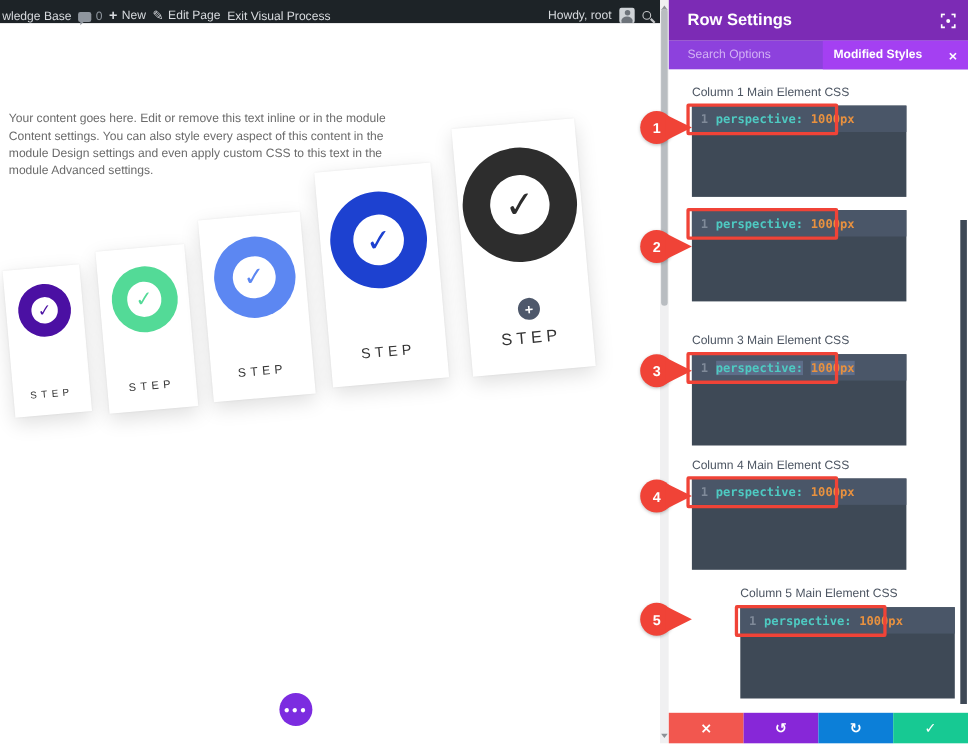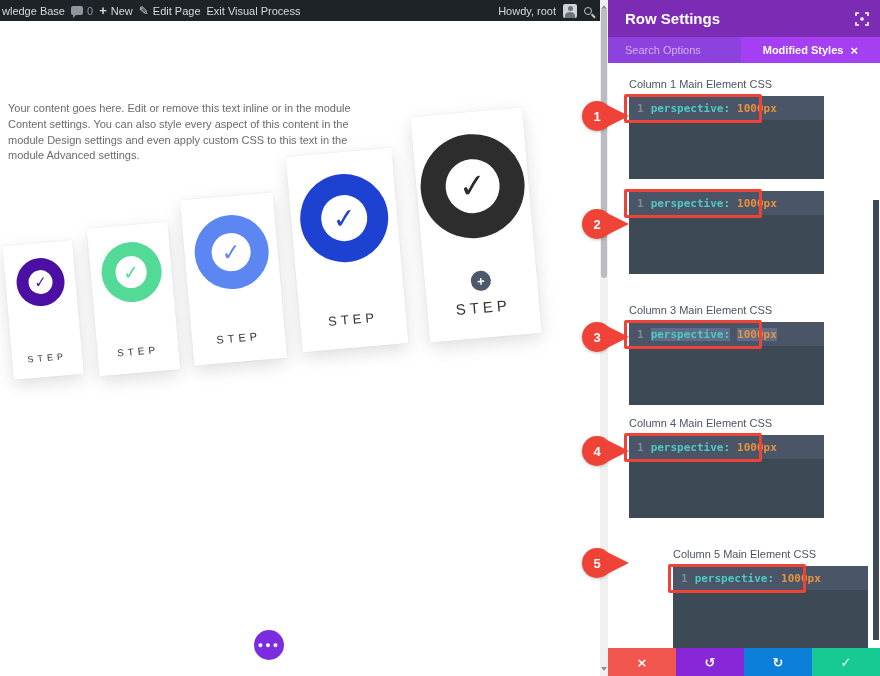--- a/index.html
+++ b/index.html
@@ -3,21 +3,21 @@
 <meta charset="utf-8">
 <style>
   * { margin:0; padding:0; box-sizing:border-box; }
   html,body { width:880px; height:676px; overflow:hidden; }
   body { font-family:"Liberation Sans", sans-serif; background:#fff; position:relative; }
 
   
   .preview { position:absolute; left:0; top:0; width:600px; height:676px; background:#fff; }
 
   .admin-bar { position:absolute; left:0; top:0; width:600px; height:21px; background:#1d2327;
-               display:flex; align-items:center; color:#d7dade; font-size:11px; gap:6px; padding:0 8px 0 2px; }
+               display:flex; align-items:flex-end; color:#d7dade; font-size:11px; gap:6px; padding:0 8px 0 2px; }
   .ab-item { display:flex; align-items:center; gap:4px; color:#d7dade; cursor:pointer; white-space:nowrap; }
   .ab-count { color:#8f969e; }
   .ab-bubble { width:12px; height:9px; background:#8f969e; border-radius:2px; position:relative; display:inline-block; }
   .ab-bubble::after { content:''; position:absolute; left:2px; bottom:-3px; border:3px solid transparent; border-top-color:#8f969e; border-left-color:#8f969e; }
   .ab-plus { font-size:13px; font-weight:bold; }
   .ab-pencil { font-size:12px; }
   .ab-right { margin-left:auto; display:flex; align-items:center; gap:7px; }
   .avatar { width:14px; height:14px; background:#cfd3d7; border-radius:2px; position:relative; overflow:hidden; }
   .avatar::before { content:''; position:absolute; left:4.5px; top:2px; width:5px; height:5px; border-radius:50%; background:#6d737a; }
   .avatar::after { content:''; position:absolute; left:2px; top:8px; width:10px; height:7px; border-radius:50% 50% 0 0; background:#6d737a; }
@@ -53,21 +53,21 @@
   .panel-header { position:absolute; left:0; top:0; width:300px; height:37px; background:var(--accent-purple,#7c2bb5);
                   display:flex; align-items:center; padding:0 12px 0 17px; }
   .panel-title { color:#fff; font-size:15px; font-weight:bold; }
   .panel-header-icons { margin-left:auto; display:flex; gap:13px; align-items:center; }
   .ph-icon { width:14px; height:14px; display:block; cursor:pointer; }
 
   .search-row { position:absolute; left:0; top:37px; width:272px; height:26px; background:var(--search-bar-purple,#8d41dd);
                 display:flex; align-items:center; }
   .search-ph { color:#d2b1f5; font-size:11px; padding-left:17px; }
   .chip { position:absolute; right:0; top:0; height:26px; background:var(--chip-purple,#a440f2); color:#fff;
-          font-size:11px; font-weight:bold; display:flex; align-items:center; gap:7px; padding:0 22px; cursor:pointer; }
+          font-size:11px; font-weight:bold; display:flex; align-items:center; gap:24px; padding:0 10px; cursor:pointer; }
   .chip-x { font-size:13px; }
 
   .section { position:absolute; left:21px; width:227px; }
   .section-label { font-size:11px; color:#4c5562; margin-bottom:6px; }
   .editor { position:relative; width:195px; height:83px; background:var(--editor-bg,#3e4956); font-family:"DejaVu Sans Mono", monospace;
             font-size:11px; font-weight:bold; }
   .code-line { position:relative; height:24px; display:flex; align-items:center; background:var(--editor-active-line,#4a5668); padding-left:8px; gap:7px; }
   .ln { color:#7f8a99; }
   .prop { color:var(--code-property,#4ecac2); }
   .val { color:var(--code-value,#e8913f); }
@@ -251,21 +251,21 @@
     <div class="editor">
       <div class="code-line">
         <span class="ln">1</span>
         <span class="prop">perspective:</span>
         <span class="val">1000px</span>
       </div>
       <div class="red-box"></div>
     </div>
   </div>
 
-  <div class="section" style="top:548px;padding-left:44px;">
+  <div class="section" style="top:534px;padding-left:44px;">
     <div class="section-label">Column 5 Main Element CSS</div>
     <div class="editor">
       <div class="code-line">
         <span class="ln">1</span>
         <span class="prop">perspective:</span>
         <span class="val">1000px</span>
       </div>
       <div class="red-box"></div>
     </div>
   </div>

